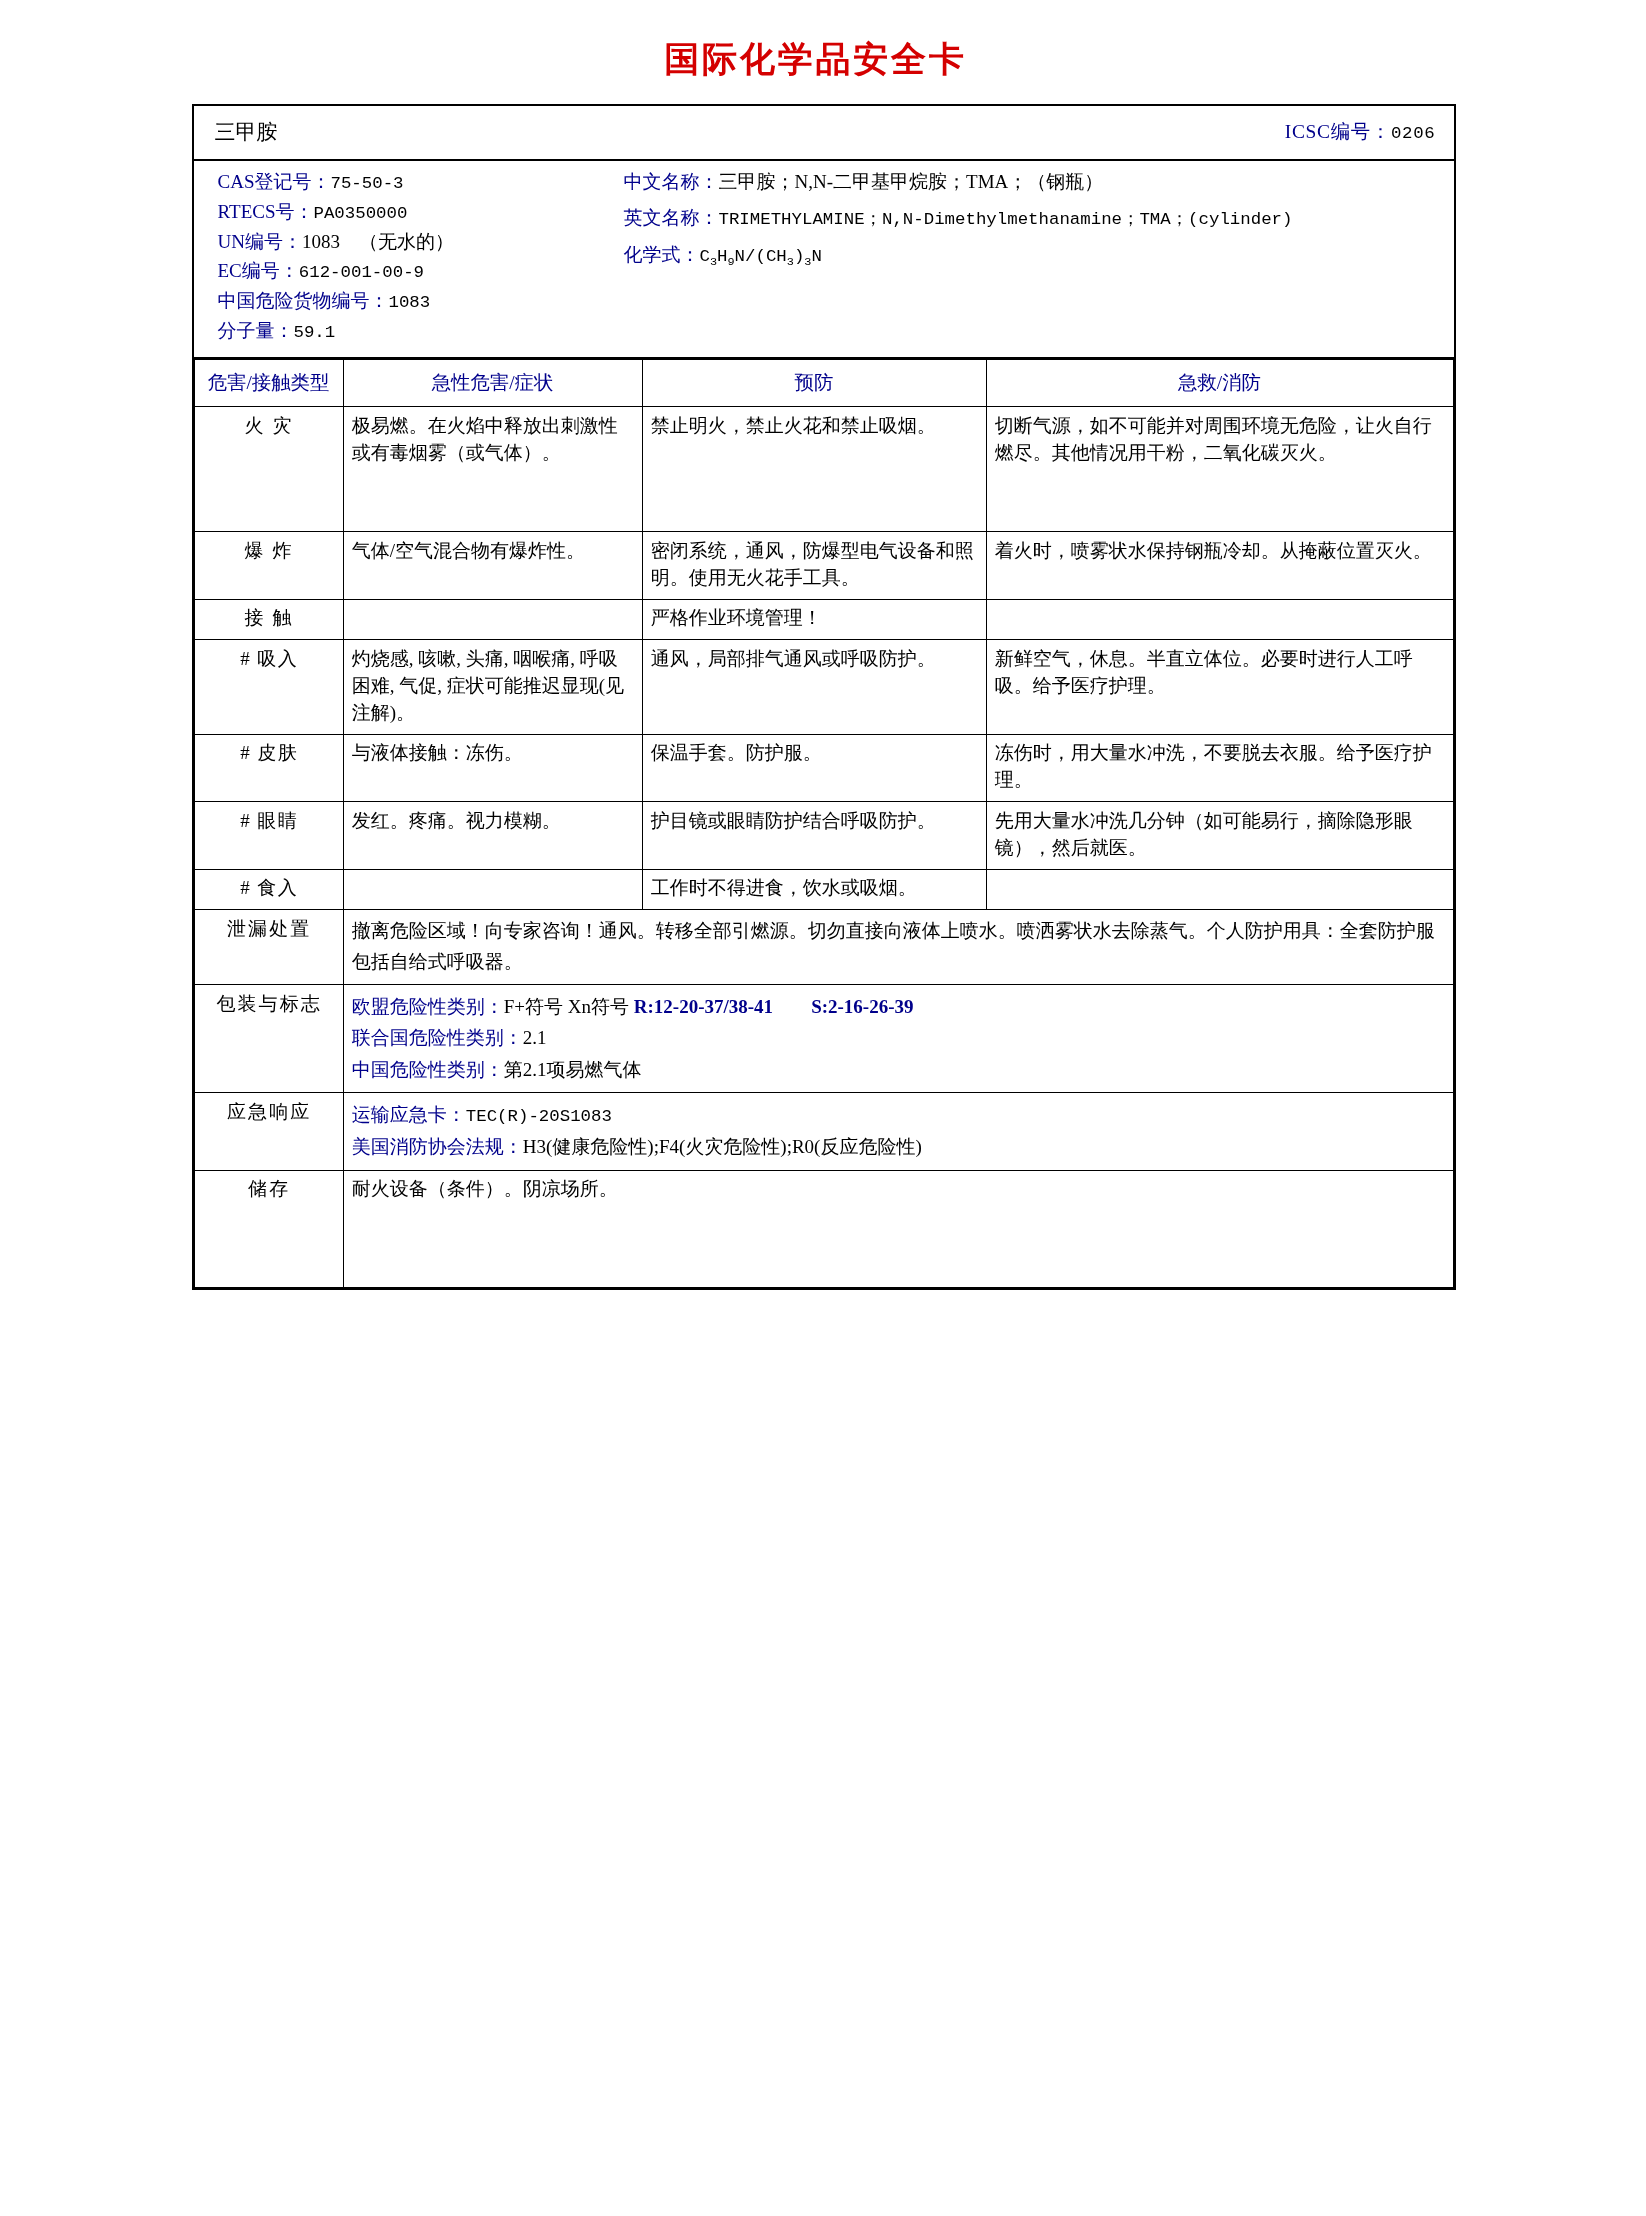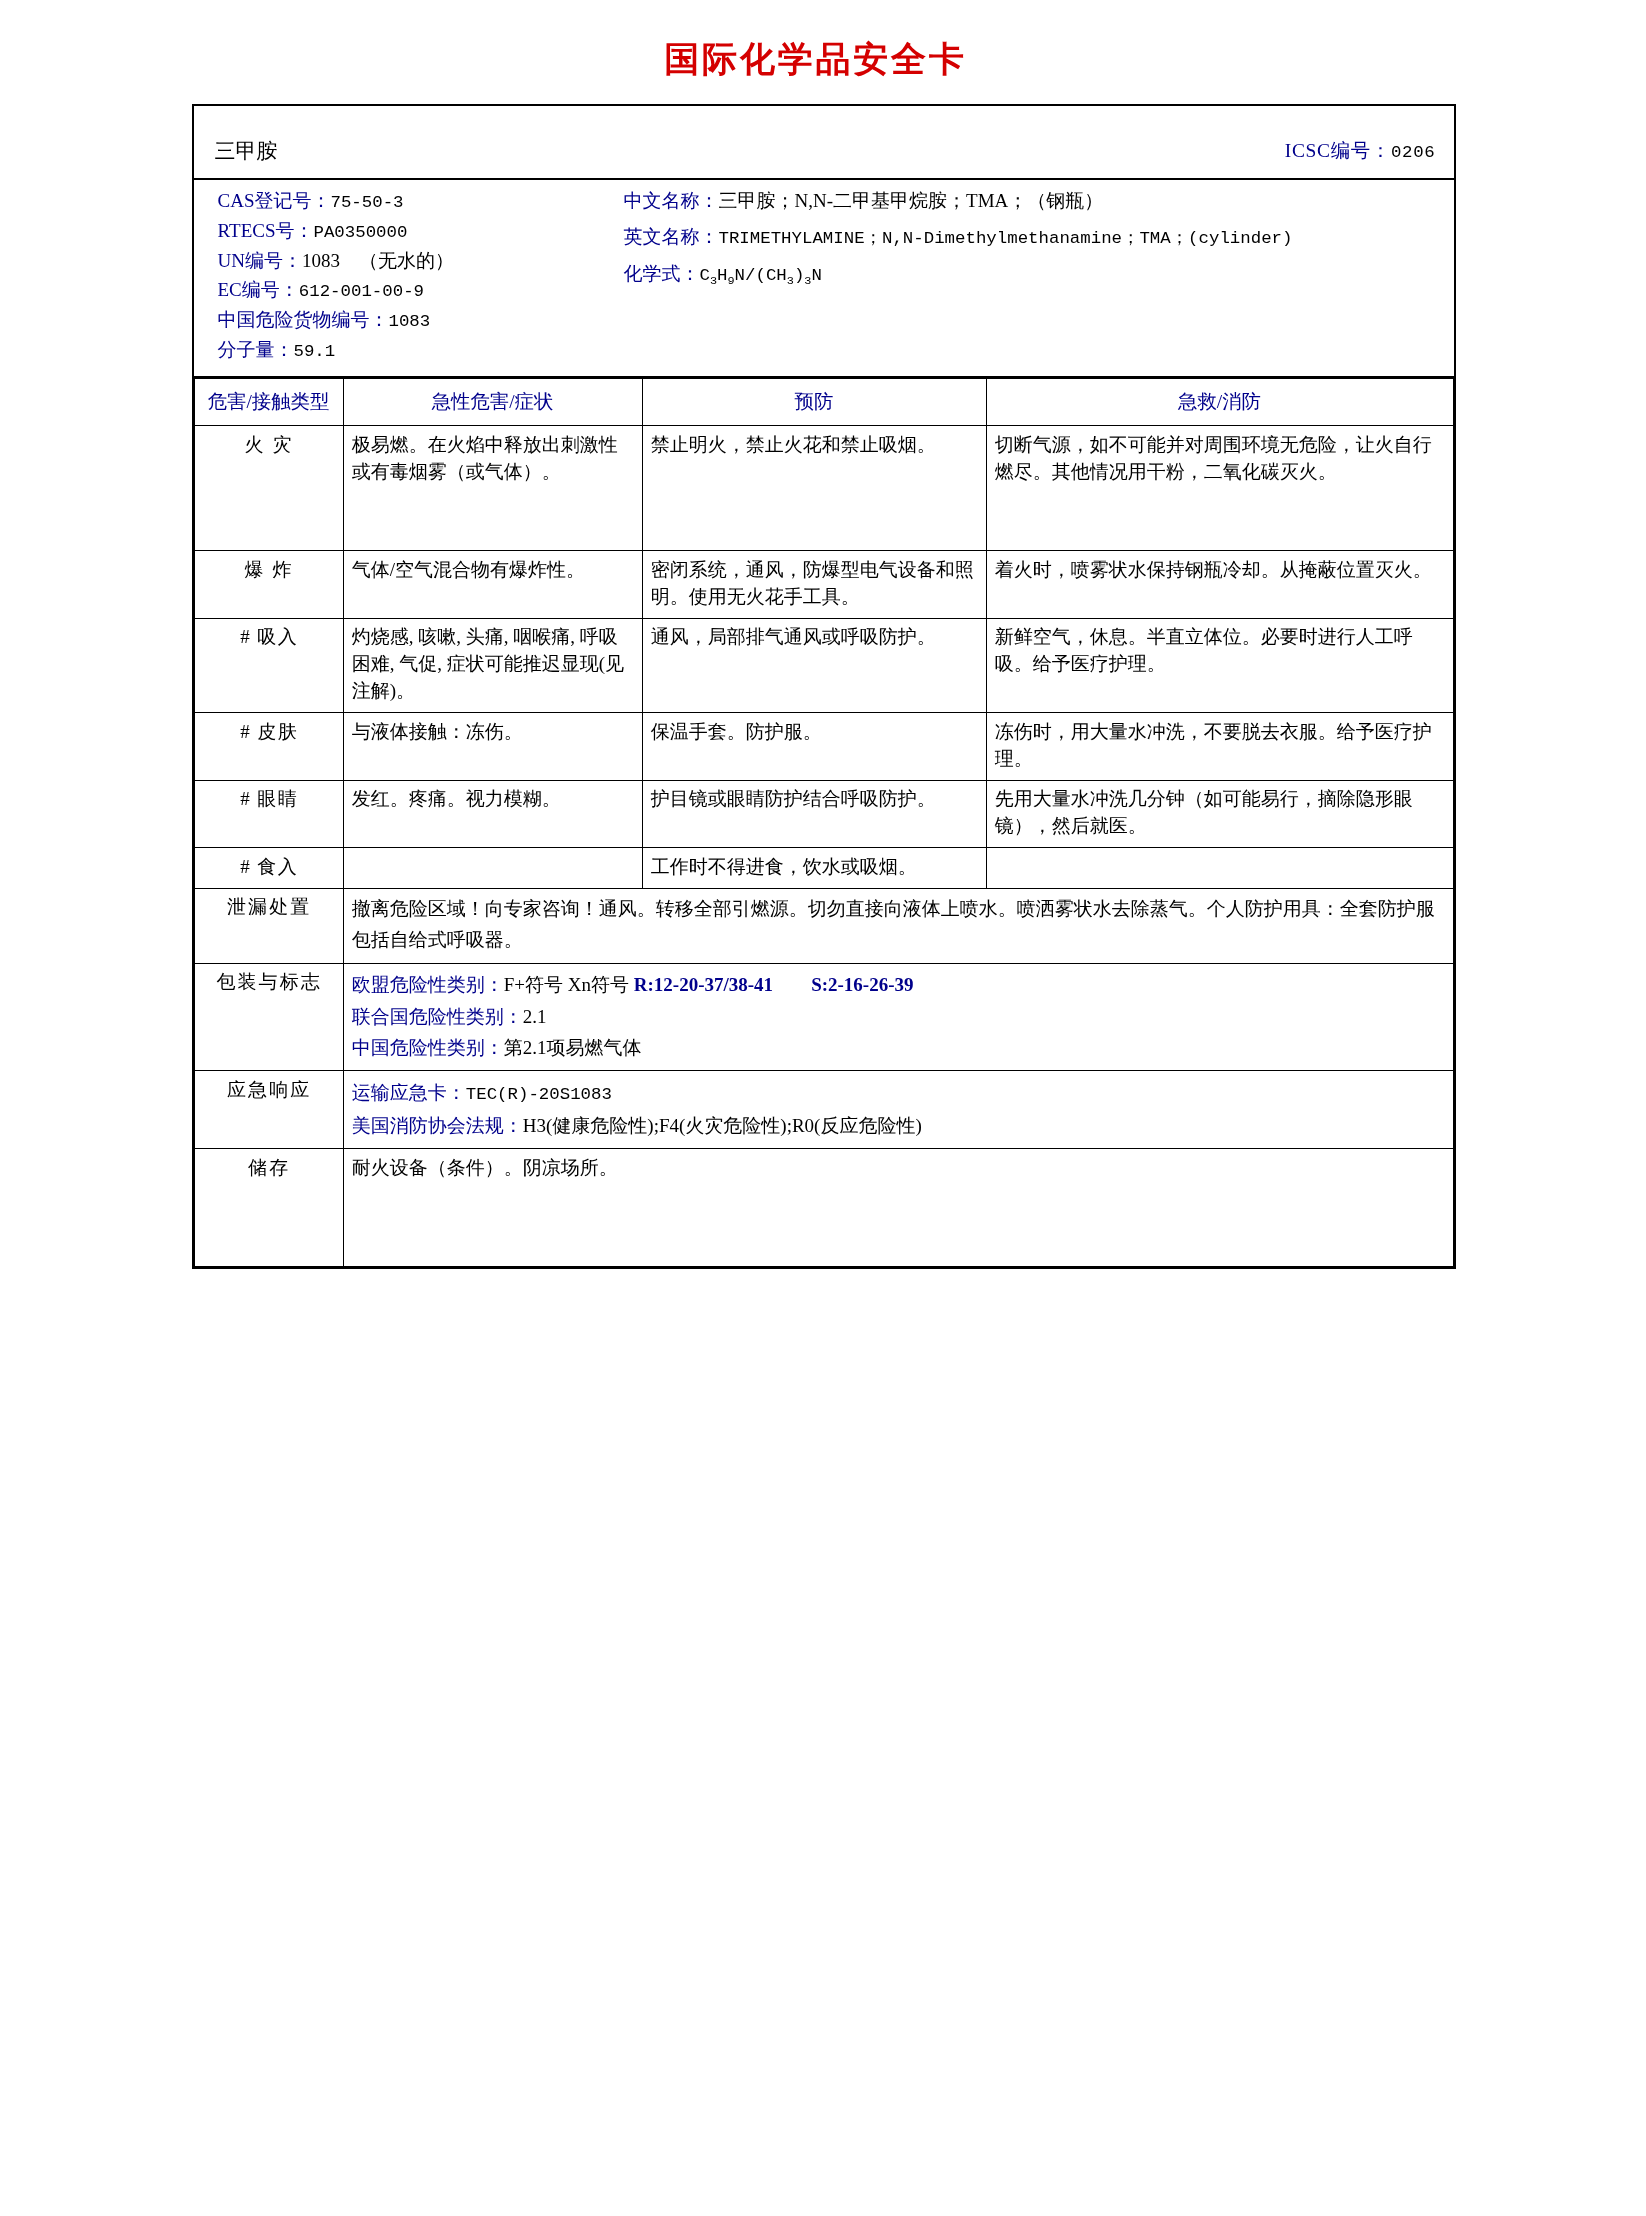--- a/index.html
+++ b/index.html
@@ -36,21 +36,20 @@
     background: #fff;
   }
   
   .hdr-name {
     display: flex;
     align-items: center;
     justify-content: space-between;
     border-bottom: 2.1px solid #000;
     padding: 9.7px 18px 11px 21px;
     min-height: 32px;
-    margin-top: 19px;
   }
   .hdr-name .cname {
     font-size: 21px;
     color: #000;
   }
   .hdr-icsc {
     font-size: 19.4px;
     color: #00008b;
     letter-spacing: 0.7px;
   }
@@ -199,20 +198,26 @@
           <td class="cell">禁止明火，禁止火花和禁止吸烟。</td>
           <td class="cell">切断气源，如不可能并对周围环境无危险，让火自行燃尽。其他情况用干粉，二氧化碳灭火。</td>
         </tr>
         <tr>
           <td class="rowlabel">爆 炸</td>
           <td class="cell">气体/空气混合物有爆炸性。</td>
           <td class="cell">密闭系统，通风，防爆型电气设备和照明。使用无火花手工具。</td>
           <td class="cell">着火时，喷雾状水保持钢瓶冷却。从掩蔽位置灭火。</td>
         </tr>
         <tr>
+          <td class="rowlabel">接 触</td>
+          <td class="cell"></td>
+          <td class="cell">严格作业环境管理！</td>
+          <td class="cell"></td>
+        </tr>
+        <tr>
           <td class="rowlabel small"># 吸入</td>
           <td class="cell">灼烧感, 咳嗽, 头痛, 咽喉痛, 呼吸困难, 气促, 症状可能推迟显现(见注解)。</td>
           <td class="cell">通风，局部排气通风或呼吸防护。</td>
           <td class="cell">新鲜空气，休息。半直立体位。必要时进行人工呼吸。给予医疗护理。</td>
         </tr>
         <tr>
           <td class="rowlabel small"># 皮肤</td>
           <td class="cell">与液体接触：冻伤。</td>
           <td class="cell">保温手套。防护服。</td>
           <td class="cell">冻伤时，用大量水冲洗，不要脱去衣服。给予医疗护理。</td>

